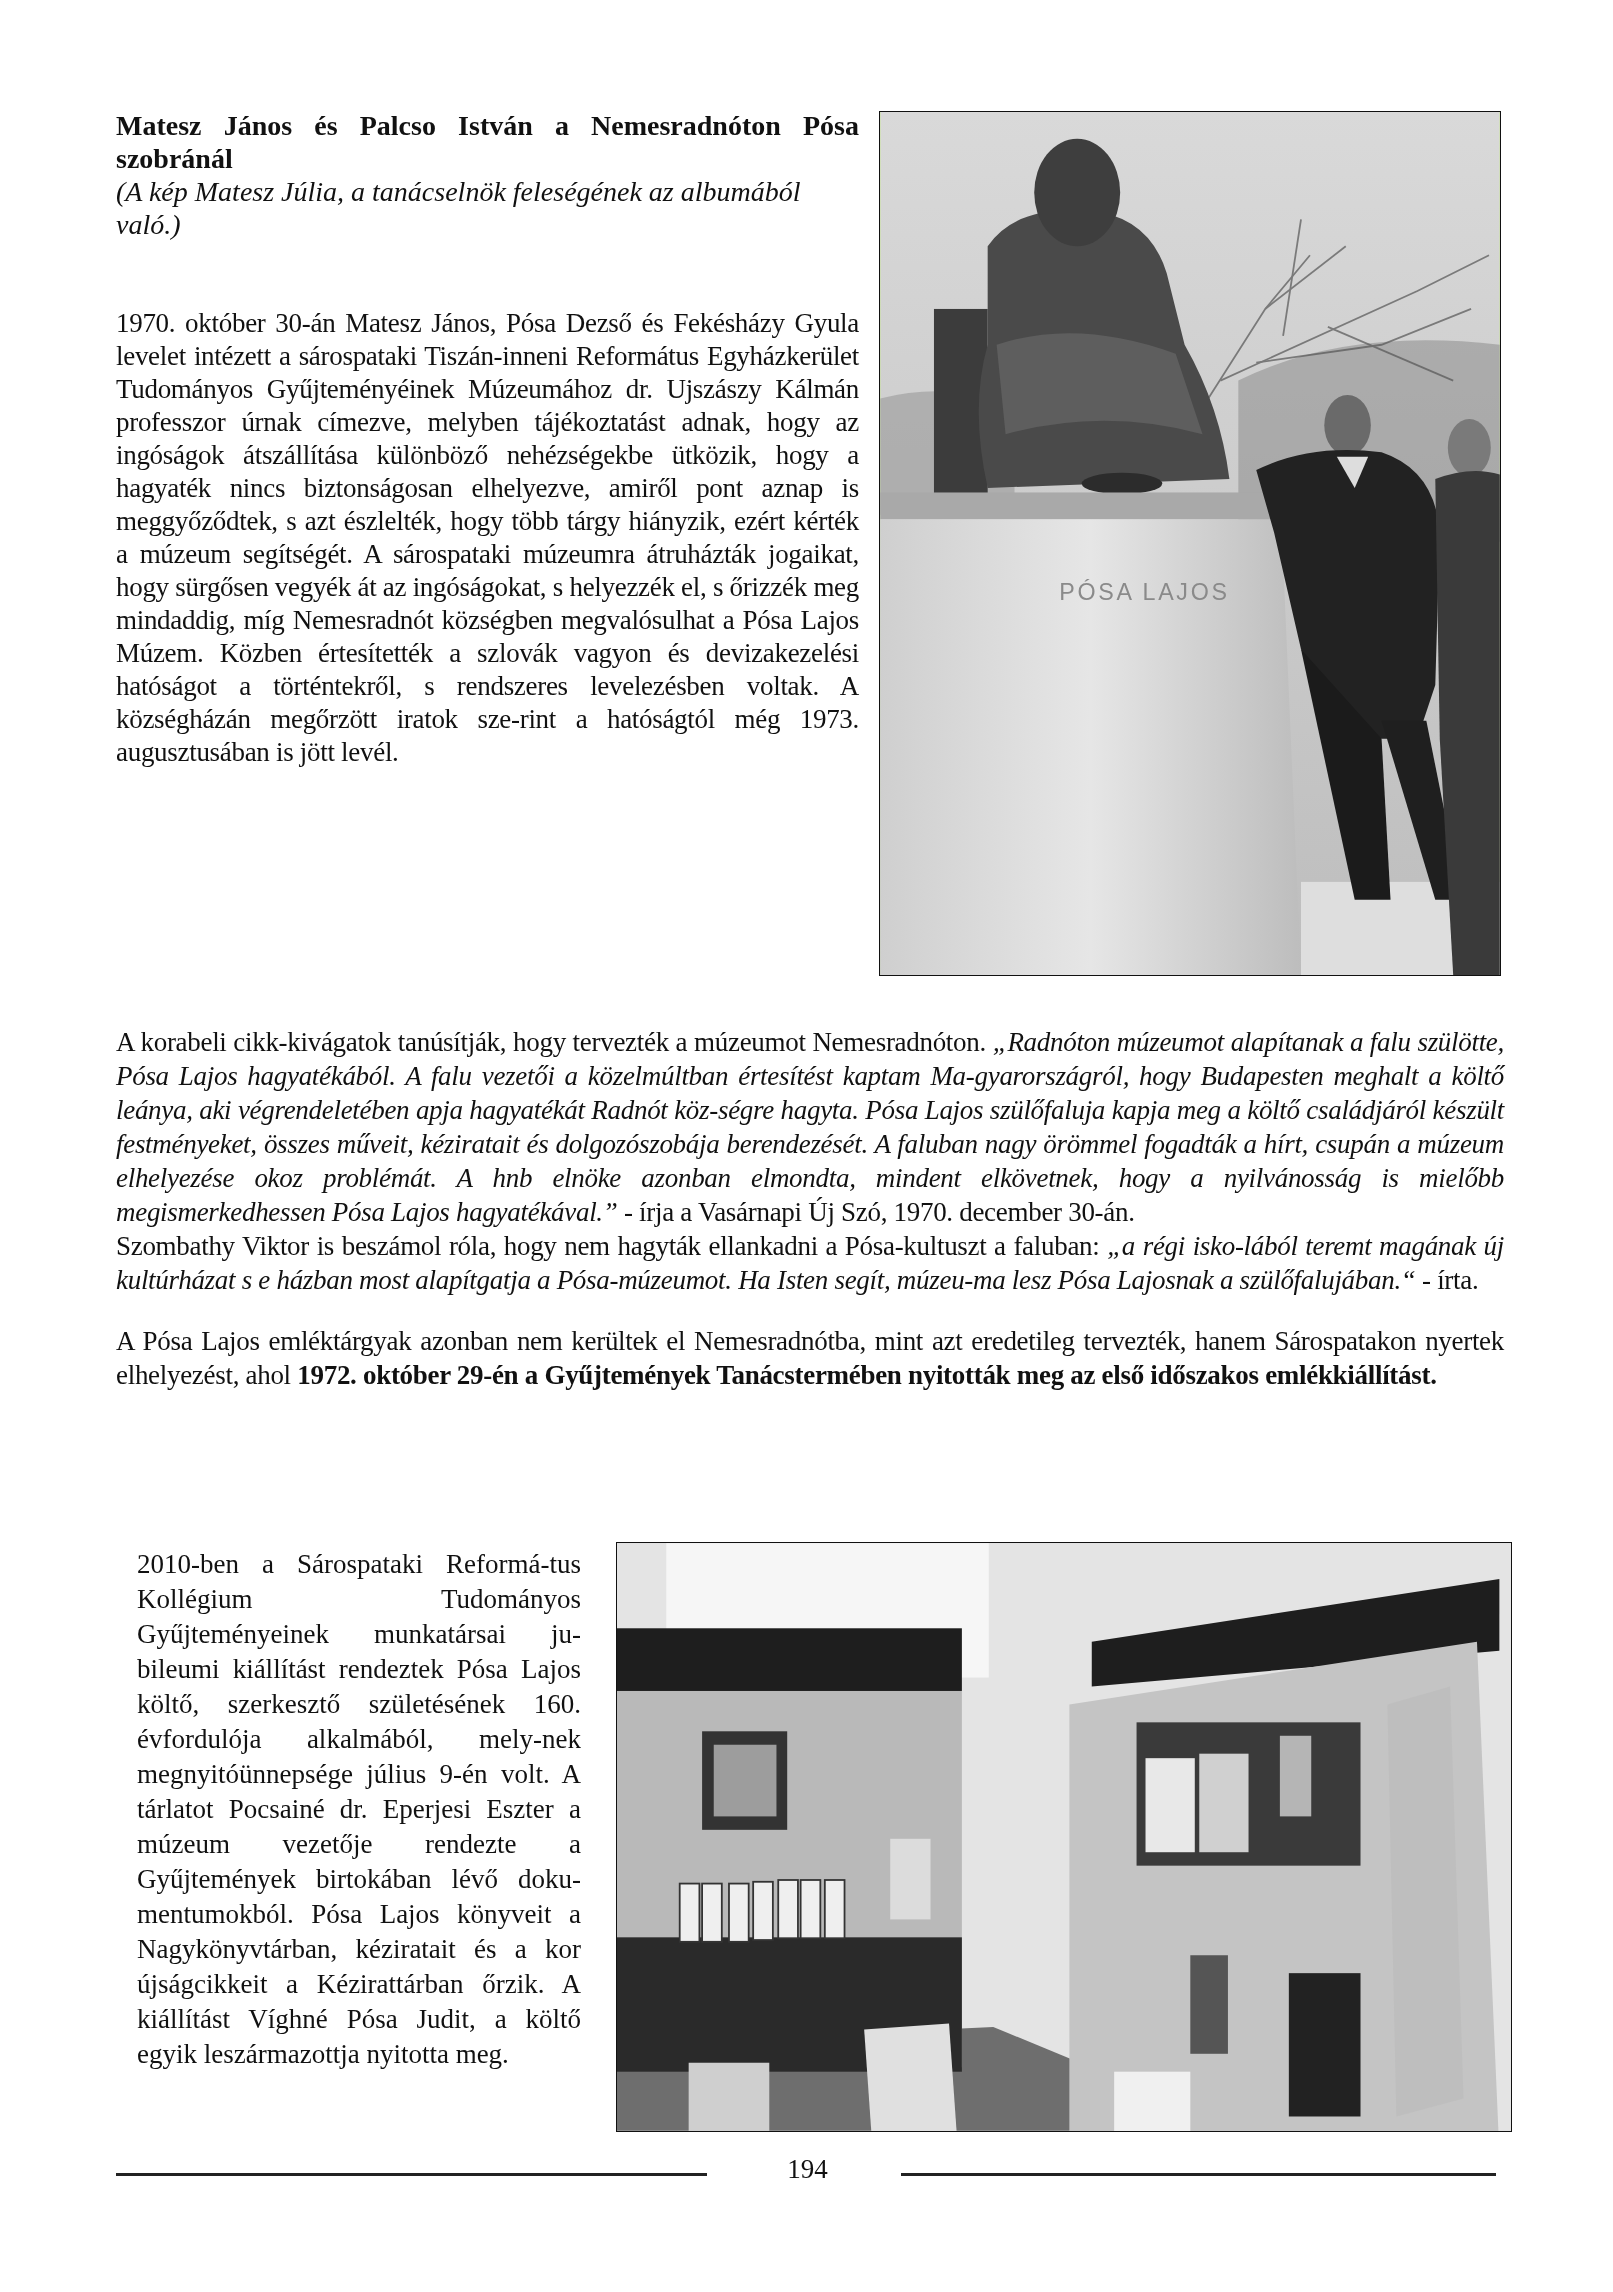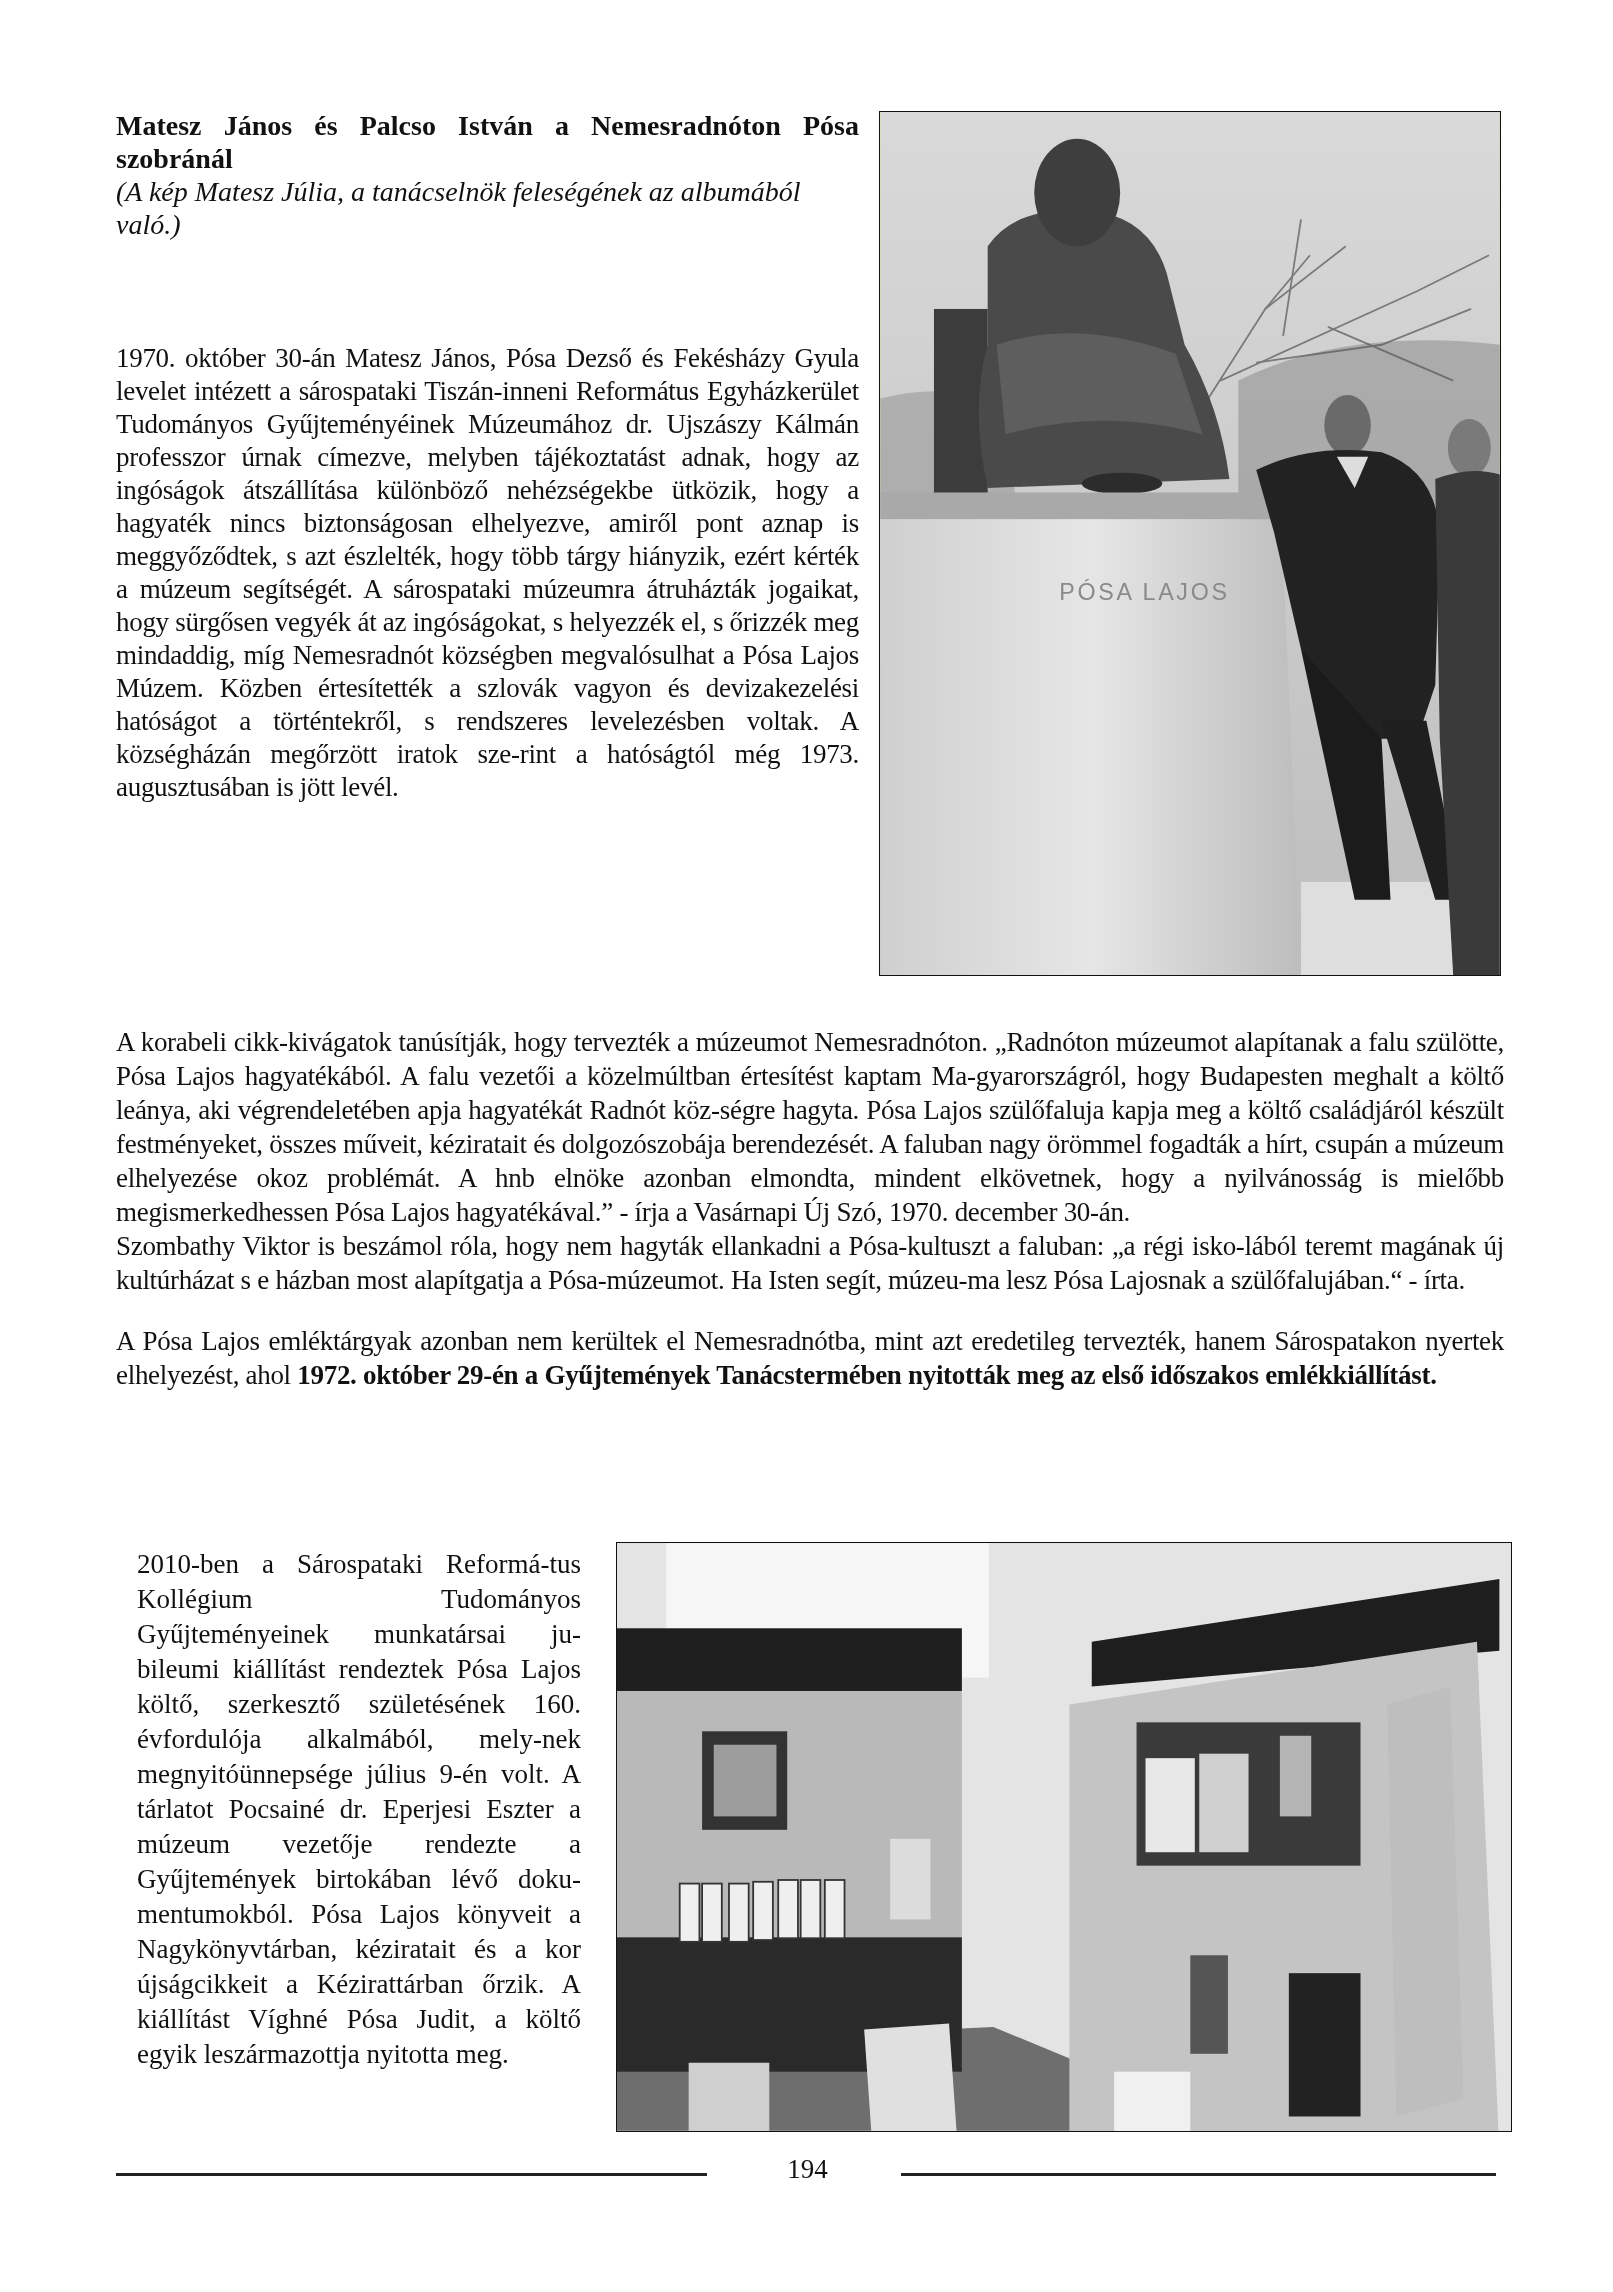--- a/index.html
+++ b/index.html
@@ -1,26 +1,26 @@
 <!DOCTYPE html>
 <html style="font-size:14.3px"><head>
 <meta charset="utf-8">
 <style>
   html, body { margin: 0; padding: 0; background: #ffffff; }
   body { width: 1614px; height: 2293px; position: relative; overflow: hidden;
          font-family: "Liberation Serif", "DejaVu Serif", serif; color: #111; }
   .abs { position: absolute; }
   .txt { font-size: 27px; line-height: 33px; text-align: justify; letter-spacing: -0.3px; }
   .bold { font-weight: bold; }
-  .ital { }
+  .ital { font-style: italic; }
 
   #top-text { left: 116px; top: 109px; width: 743px; }
   #caption-title { font-weight: bold; font-size: 28px; line-height: 33px; text-align: justify; }
   #caption-note { font-style: italic; font-size: 28px; line-height: 33px; margin-top: 0; }
-  #para-1970 { margin-top: 101px; }
+  #para-1970 { margin-top: 66px; }
 
   #photo-statue { left: 879px; top: 111px; width: 620px; height: 863px;
                   border: 1.8px solid #111; background: #bef264; overflow: hidden; }
 
   #full-text { left: 116px; top: 998px; width: 1388px; }
   #full-text .txt { line-height: 34px; }
 
   #bottom-text { left: 116px; top: 1547px; width: 444px; font-size: 27px; line-height: 35px;
                  font-family: "Liberation Serif", serif; text-align: justify; letter-spacing: 0px; margin-left: 21px; }
 

